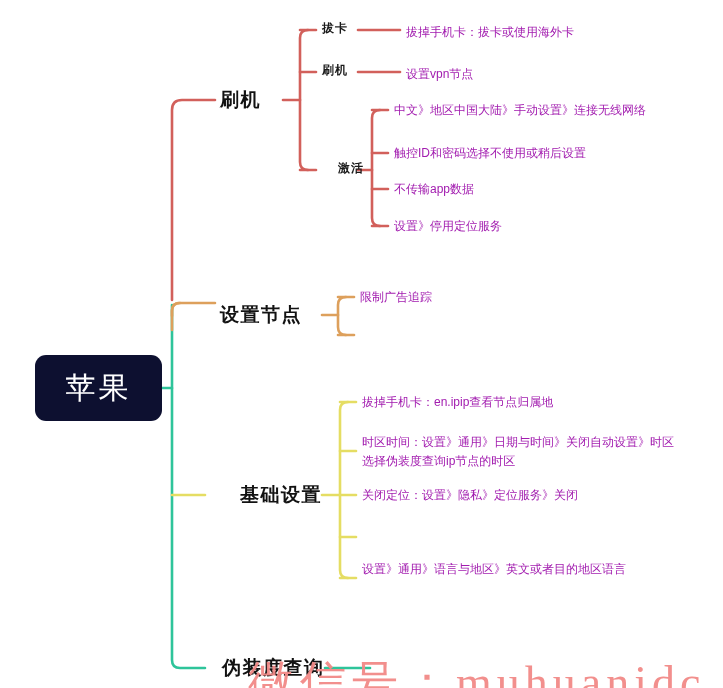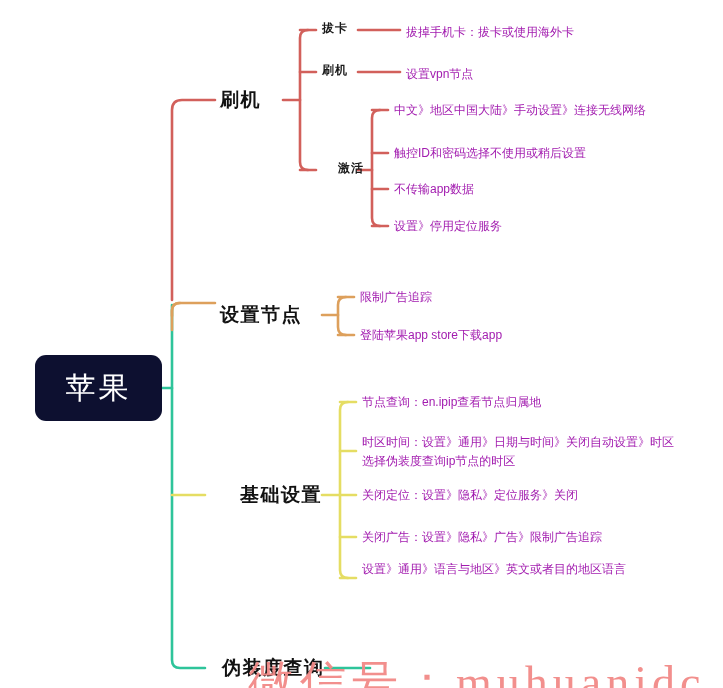--- a/index.html
+++ b/index.html
@@ -123,27 +123,25 @@
   <div class="node leaf" style="left:406px;top:65px;">设置vpn节点</div>
 
   <div class="node topic2" style="left:322px;top:162px;margin-left:16px;">激活</div>
   <div class="node leaf" style="left:394px;top:101px;">中文》地区中国大陆》手动设置》连接无线网络</div>
   <div class="node leaf" style="left:394px;top:144px;">触控ID和密码选择不使用或稍后设置</div>
   <div class="node leaf" style="left:394px;top:180px;">不传输app数据</div>
   <div class="node leaf" style="left:394px;top:217px;">设置》停用定位服务</div>
 
   <div class="node topic1" style="left:220px;top:305px;">设置节点</div>
   <div class="node leaf" style="left:360px;top:288px;">限制广告追踪</div>
-  <div class="node leaf" style="left:360px;top:326px;">登陆苹果app store下载app</div>
 
   <div class="node topic1" style="left:220px;top:485px;margin-left:20px;">基础设置</div>
-  <div class="node leaf" style="left:362px;top:393px;">节点查询：en.ipip查看节点归属地</div>
+  <div class="node leaf" style="left:362px;top:393px;">拔掉手机卡：en.ipip查看节点归属地</div>
   <div class="node leaf wrapped" style="left:362px;top:433px;width:320px;">时区时间：设置》通用》日期与时间》关闭自动设置》时区选择伪装度查询ip节点的时区</div>
   <div class="node leaf" style="left:362px;top:486px;">关闭定位：设置》隐私》定位服务》关闭</div>
-  <div class="node leaf" style="left:362px;top:528px;">关闭广告：设置》隐私》广告》限制广告追踪</div>
   <div class="node leaf wrapped" style="left:362px;top:560px;width:318px;">设置》通用》语言与地区》英文或者目的地区语言</div>
 
   <div class="node topic1" style="left:222px;top:658px;">伪装度查询</div>
 
   <div id="watermark">
     <span class="wm-cn">微信号：</span><span class="wm-en">muhuanidc</span>
   </div>
 
 </div>
 

